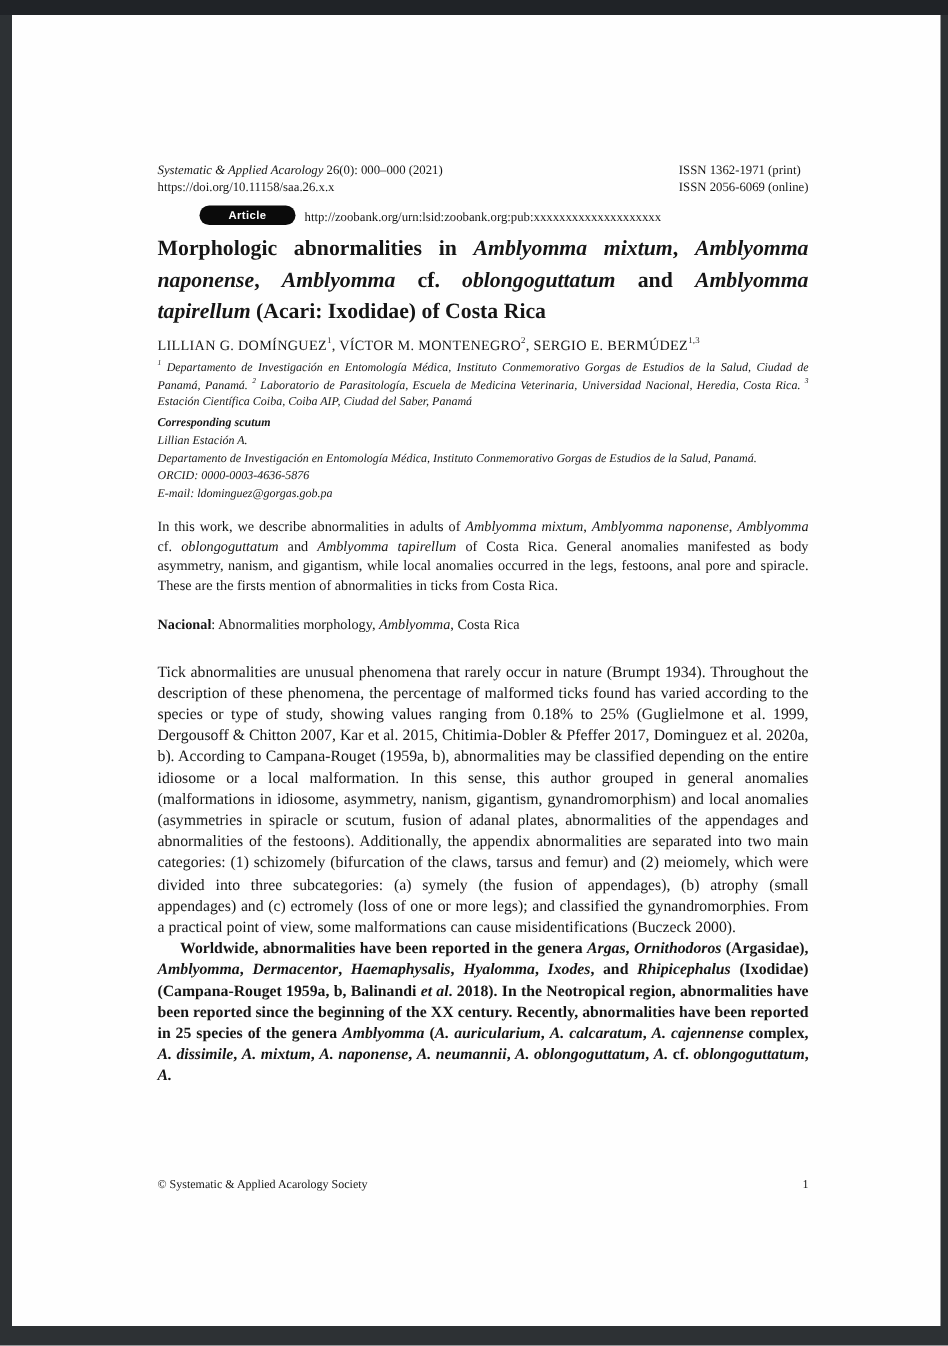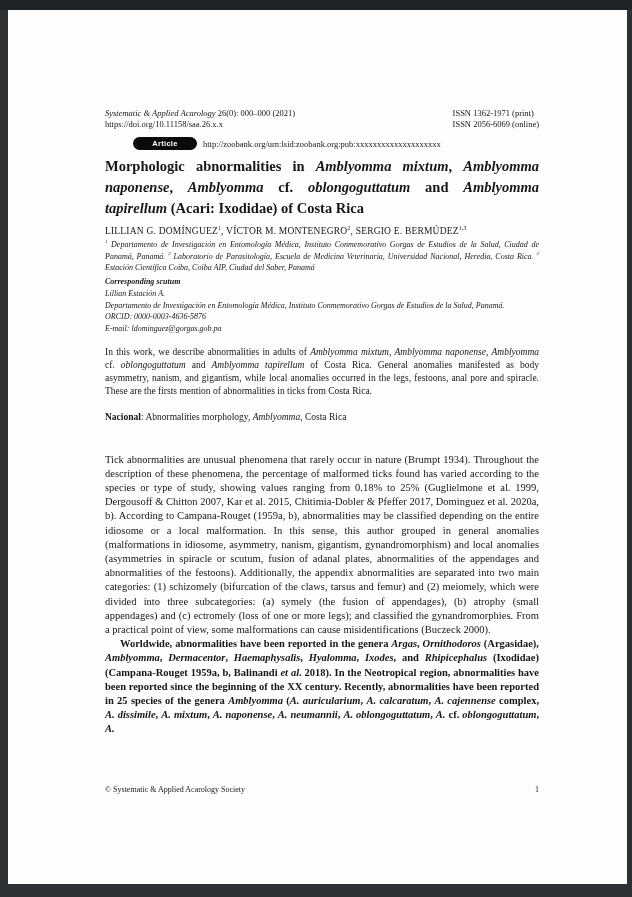--- a/index.html
+++ b/index.html
@@ -45,21 +45,21 @@
   }
   .authors { margin-top: 7px; font-size: 9.5px; letter-spacing: .2px; }
   .affiliations { margin-top: 3px; font-size: 8px; line-height: 11.7px; font-style: italic; text-align: justify; }
   .corresponding { margin-top: 2px; font-size: 8px; line-height: 11.7px; font-style: italic; }
   .corresponding .line0 { font-weight: bold; }
   
   .abstract-heading { margin-top: 25px; font-size: 10px; font-weight: bold; }
   .abstract-text { margin-top: 11px; font-size: 9.5px; line-height: 13px; text-align: justify; }
   .keywords { margin-top: 14px; font-size: 9.5px; }
   
-  .body-text { margin-top: 31px; font-size: 10.5px; line-height: 14.2px; text-align: justify; }
+  .body-text { margin-top: 20px; font-size: 10.5px; line-height: 14.2px; text-align: justify; }
   .body-text p.indent { text-indent: 15px; font-weight: bold; }
   sup { font-size: 62%; line-height: 0; }
   
   .footer {
     position: absolute;
     left: 97px; top: 775px;
     width: 434px;
     display: flex; justify-content: space-between;
     font-size: 8px;
   }

